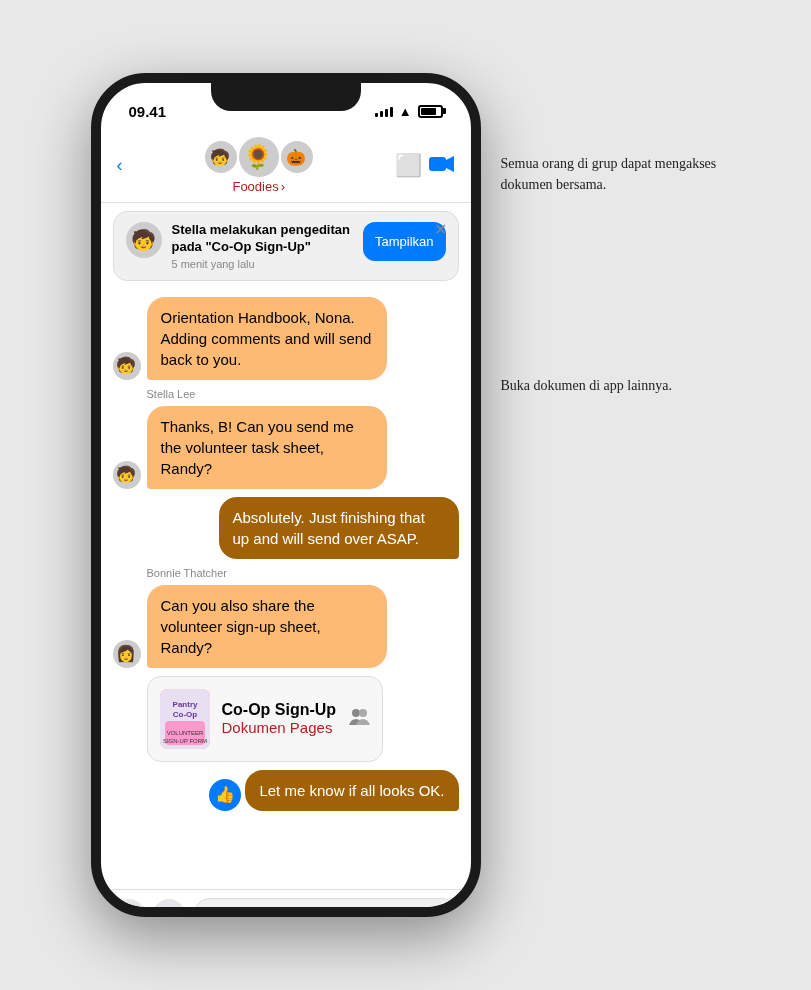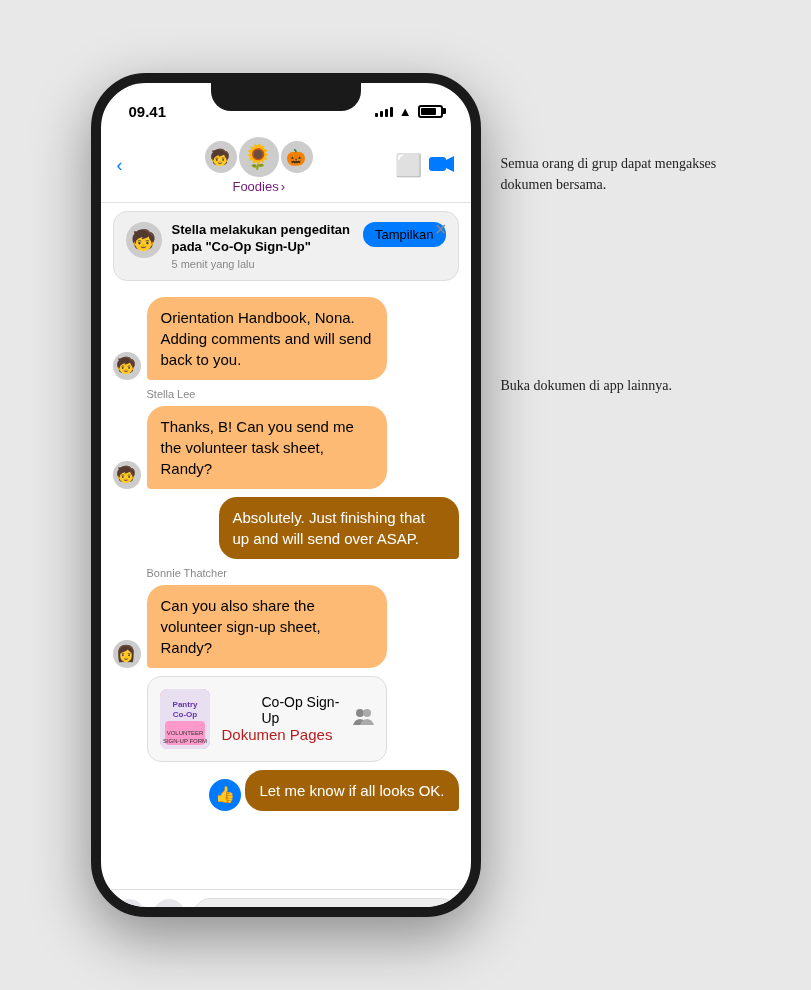--- a/index.html
+++ b/index.html
@@ -139,21 +139,21 @@
       justify-content: center;
       font-size: 18px;
     }
     .avatar-circle.main {
       width: 40px;
       height: 40px;
       font-size: 24px;
     }
     .group-name {
       font-size: 13px;
-      color: #701a75;
+      color: #b91c1c;
       display: flex;
       align-items: center;
       gap: 2px;
     }
     .video-btn {
       color: #007AFF;
       font-size: 22px;
     }
     
     .notification-banner {
@@ -187,24 +187,24 @@
       color: #000;
       line-height: 1.3;
     }
     .notif-time {
       font-size: 11px;
       color: #888;
       margin-top: 2px;
     }
     .notif-btn {
       background: #007AFF;
-      color: #000000;
+      color: #ffffff;
       border: none;
       border-radius: 12px;
-      padding: 5px 12px;
+      padding: 12px 12px;
       font-size: 13px;
       font-weight: 500;
       cursor: pointer;
     }
     .notif-close {
       color: #888;
       font-size: 16px;
       cursor: pointer;
       position: absolute;
       right: 10px;
@@ -288,24 +288,23 @@
       color: #333;
       text-align: center;
       overflow: hidden;
       flex-shrink: 0;
       position: relative;
     }
     .doc-info {
       flex: 1;
     }
     .doc-title {
-      font-size: 14px;
-      font-weight: 400;
+      font-size: 16px;
+      font-weight: 700;
       color: #000;
-      margin-left: 40px;
     }
     .doc-type {
       font-size: 15px;
       color: #b91c1c;
     }
     .doc-share-icon {
       color: #888;
       font-size: 20px;
     }
     

